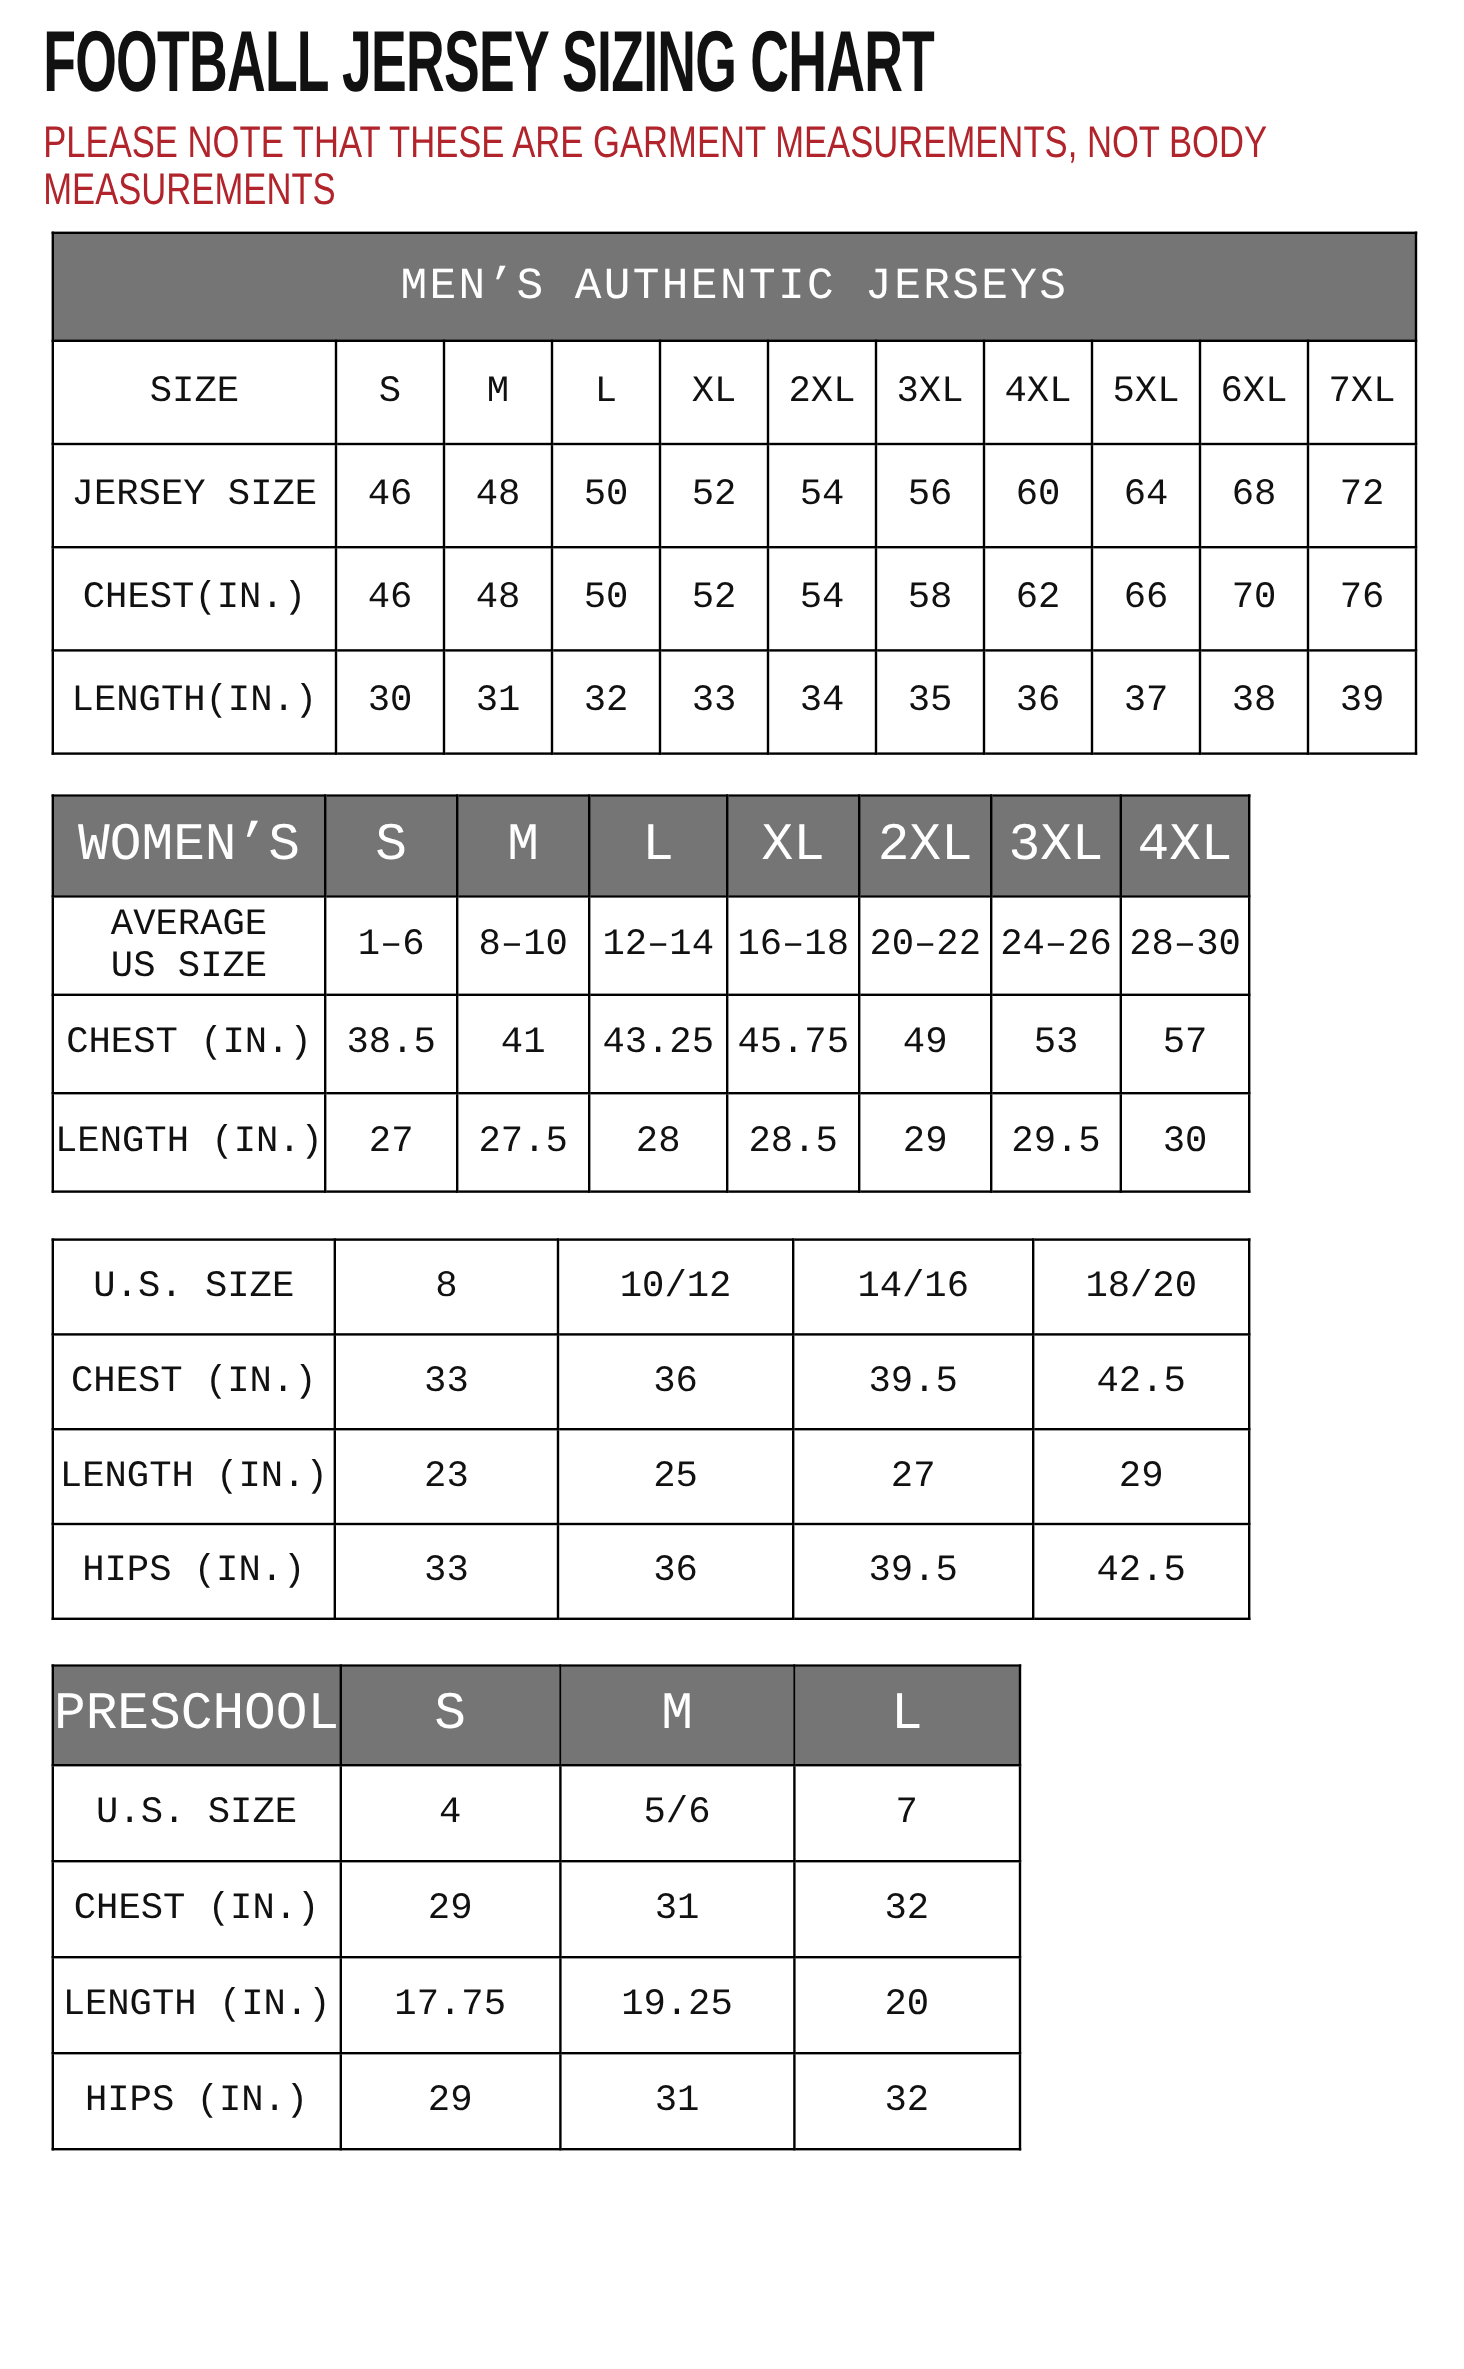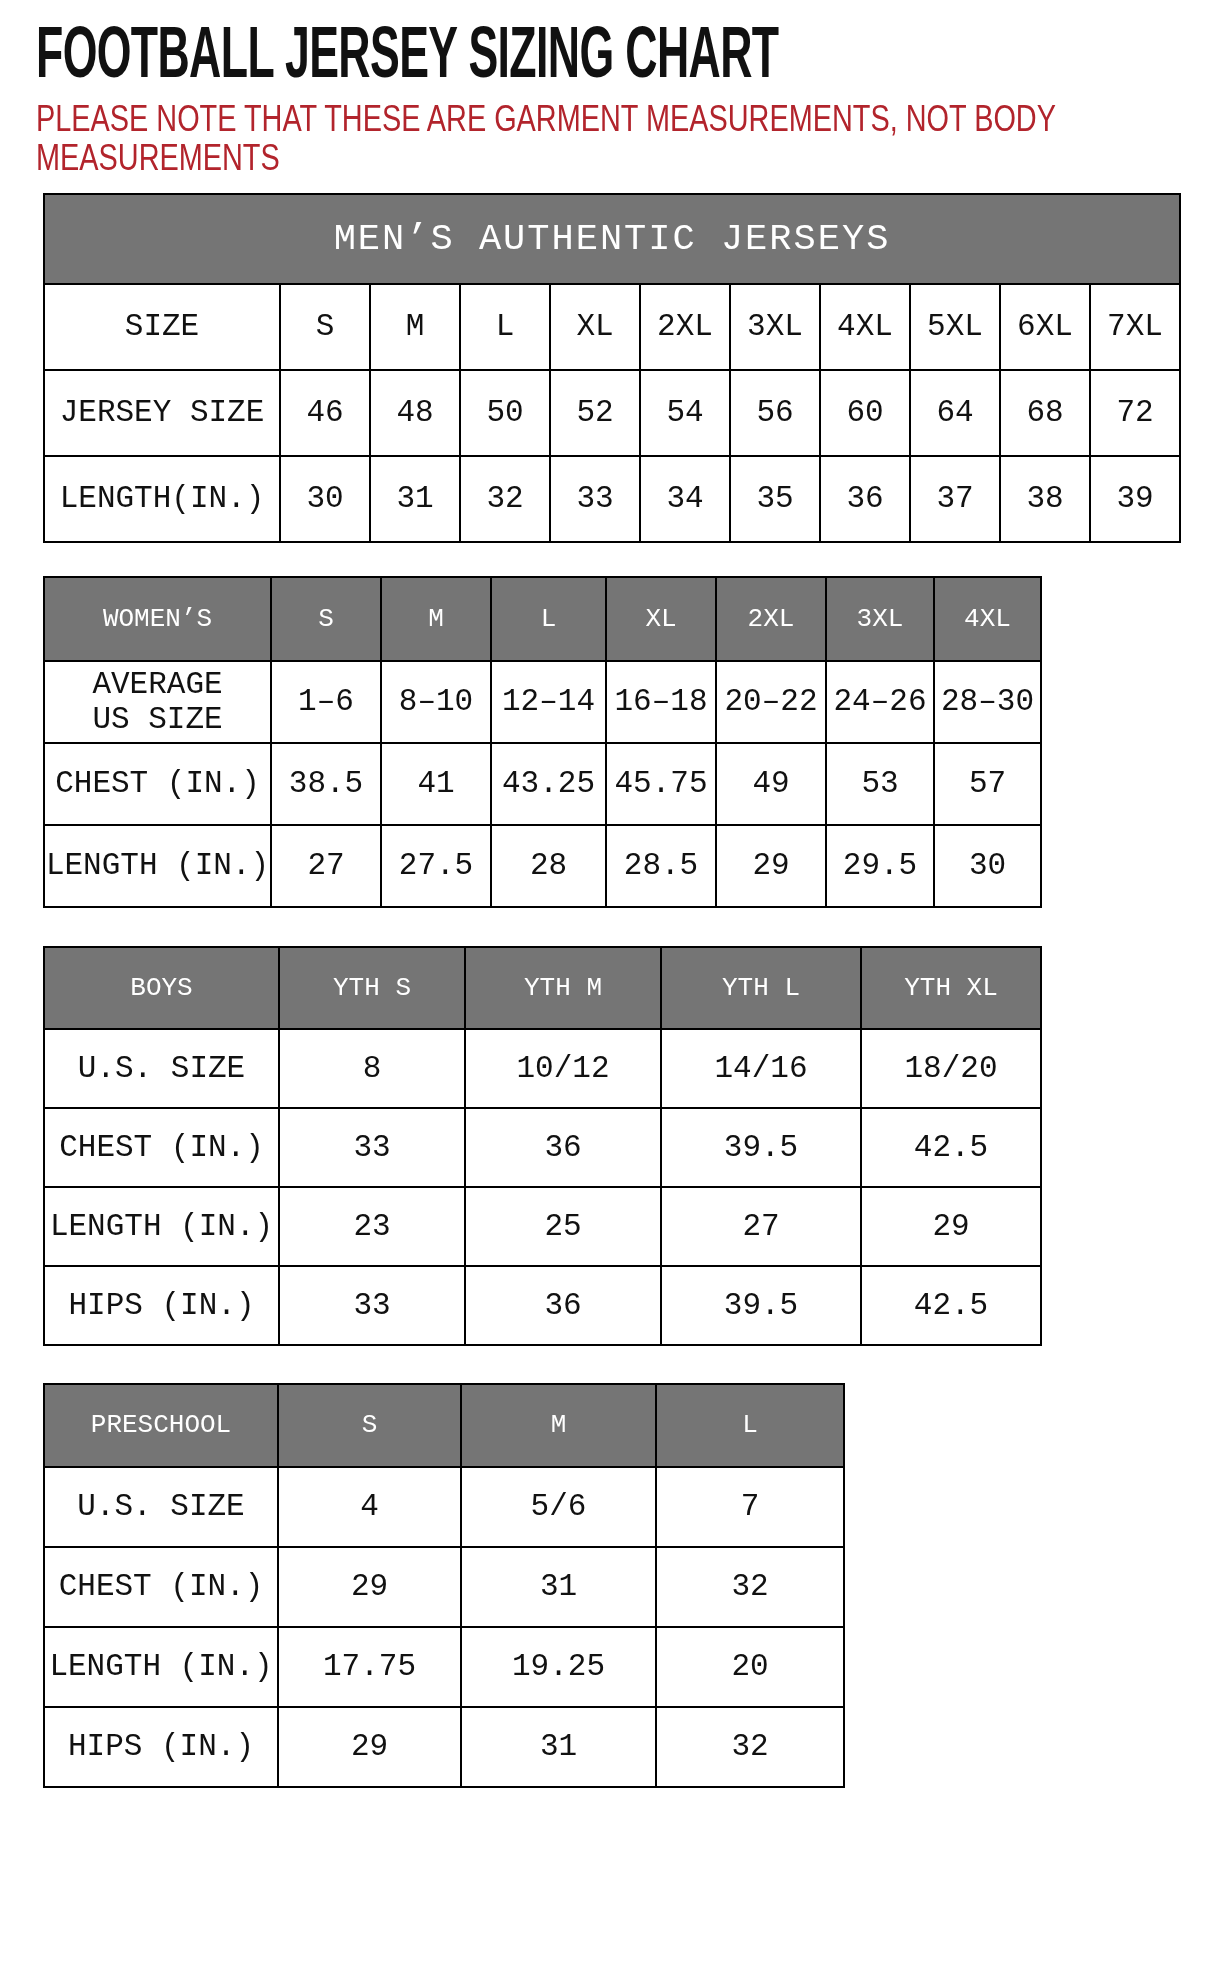--- a/index.html
+++ b/index.html
@@ -52,21 +52,21 @@
   .banner-cell{
     background:var(--gray);
     color:#fff;
     font-size:37px;
     letter-spacing:2px;
     height:88px;
   }
   .ghead td{
     background:var(--gray);
     color:#fff;
-    font-size:26px;
+    font-size:44px;
   }
   .lbl{white-space:pre-line;}
   .mens{margin-top:15px;}
   .mens tr.data td{height:84px;text-align:center;}
   .womens{margin-top:33px;}
   .womens tr.ghead td{height:82px;}
   .womens tr.data td{height:80px;}
   .boys{margin-top:38px;}
   .boys tr.ghead td{height:80px;}
   .boys tr.data td{height:77px;}
@@ -122,20 +122,33 @@
       <td>46</td>
       <td>48</td>
       <td>50</td>
       <td>52</td>
       <td>54</td>
       <td>56</td>
       <td>60</td>
       <td>64</td>
       <td>68</td>
       <td>72</td>
+    </tr>
+    <tr class="data">
+      <td class="lbl">CHEST(IN.)</td>
+      <td>46</td>
+      <td>48</td>
+      <td>50</td>
+      <td>52</td>
+      <td>54</td>
+      <td>58</td>
+      <td>62</td>
+      <td>66</td>
+      <td>70</td>
+      <td>76</td>
     </tr>
     <tr class="data">
       <td class="lbl">LENGTH(IN.)</td>
       <td>30</td>
       <td>31</td>
       <td>32</td>
       <td>33</td>
       <td>34</td>
       <td>35</td>
       <td>36</td>
@@ -204,27 +217,20 @@
 
   <table class="boys">
     <colgroup>
       <col style="width:235px">
         <col style="width:186px">
         <col style="width:196px">
         <col style="width:200px">
         <col style="width:180px">
     </colgroup>
     <tbody>
-        <tr class="ghead">
-      <td class="lbl">BOYS</td>
-      <td>YTH S</td>
-      <td>YTH M</td>
-      <td>YTH L</td>
-      <td>YTH XL</td>
-    </tr>
     <tr class="data">
       <td class="lbl">U.S. SIZE</td>
       <td>8</td>
       <td>10/12</td>
       <td>14/16</td>
       <td>18/20</td>
     </tr>
     <tr class="data">
       <td class="lbl">CHEST (IN.)</td>
       <td>33</td>

